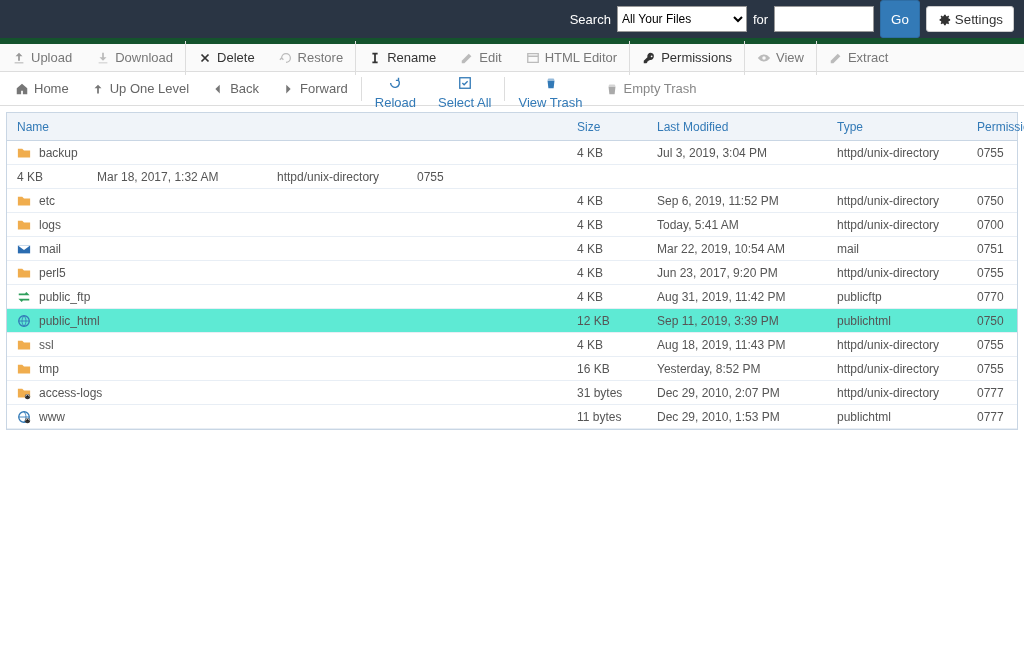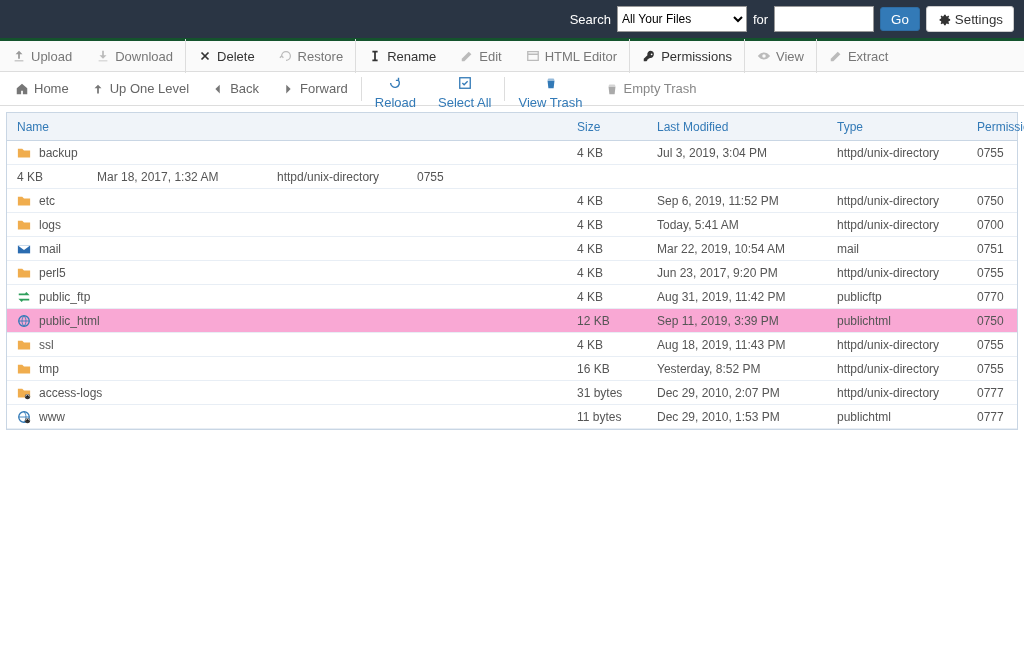--- a/index.html
+++ b/index.html
@@ -1,36 +1,36 @@
 <!DOCTYPE html>
 <html><head>
 <meta charset="utf-8">
 <style>
 * { margin:0; padding:0; box-sizing:border-box; font-family: Arial, Helvetica, sans-serif; }
 body { background:#fff; font-size:13px; color:#333; }
 .topbar { background:#2a3544; height:38px; display:flex; align-items:center; justify-content:flex-end; padding:0 10px; gap:6px; }
 .topbar label { color:#fff; font-size:13px; }
 .topbar select { height:26px; width:130px; font-size:12px; background:#fff; border:1px solid #999; }
 .topbar input[type=text] { height:26px; width:100px; border:1px solid #999; padding:0 4px; }
-.topbar .go-btn { background:#337ab7; color:#fff; border:1px solid #2e6da4; height:24px; padding:0 10px; border-radius:3px; cursor:pointer;text-align:center; }
+.topbar .go-btn { background:#337ab7; color:#fff; border:1px solid #2e6da4; height:38px; padding:0 10px; border-radius:3px; cursor:pointer;text-align:center; }
 .topbar .settings-btn { background:#fff; color:#333; border:1px solid #ccc; height:26px; padding:0 10px; border-radius:3px; cursor:pointer; display:flex; align-items:center; gap:4px; }
-.toolbar1 { height:34px; display:flex; align-items:center; border-top:3px solid #14532d; border-bottom:1px solid #ddd; background:#fafafa; }
+.toolbar1 { height:34px; display:flex; align-items:center; border-top:6px solid #14532d; border-bottom:1px solid #ddd; background:#fafafa; }
 .toolbar1 .tbtn { height:34px; display:flex; align-items:center; padding:0 12px; gap:5px; cursor:pointer; color:#777; border-right:0; }
 .toolbar1 .tbtn.sep { border-right:1px solid #ddd; }
 .toolbar1 .tbtn.enabled { color:#333; }
 .toolbar2 { height:34px; display:flex; align-items:center; border-bottom:1px solid #ddd; background:#fff; padding:0 4px; }
 .toolbar2 .tbtn { height:28px; display:flex; align-items:center; padding:0 10px; gap:5px; cursor:pointer; color:#666; border:1px solid transparent; border-radius:3px; }
 .toolbar2 .tbtn.blue { color:#337ab7;flex-direction:column; }
 .toolbar2 .tbtn.grey { color:#888; }
 .toolbar2 .sep { width:1px; height:24px; background:#ddd; margin:0 2px; }
 .filepanel { margin:6px; border:1px solid #c9d6e4; }
 .filehead { display:flex; background:#f0f4f9; border-bottom:1px solid #c9d6e4; height:28px; align-items:center; color:#337ab7; font-size:12px; }
 .filehead .col { padding:0 10px; cursor:pointer; }
 .row { display:flex; height:24px; align-items:center; border-bottom:1px solid #e8eef5; font-size:12px; color:#555; }
-.row.selected { background:#f9a8d4; }
+.row.selected { background:#5eead4; }
 .row .col { padding:0 10px; overflow:hidden; white-space:nowrap; text-overflow:ellipsis; }
 .col.name { flex:0 0 560px; display:flex; align-items:center; gap:8px; }
 .col.size { flex:0 0 80px; }
 .col.mod  { flex:0 0 180px; }
 .col.type { flex:0 0 140px; }
 .col.perm { flex:1 1 auto; }
 .icon { width:14px; height:14px; display:inline-flex; align-items:center; justify-content:center; }
 .icon svg { width:14px; height:14px; }
 </style>
 </head>

